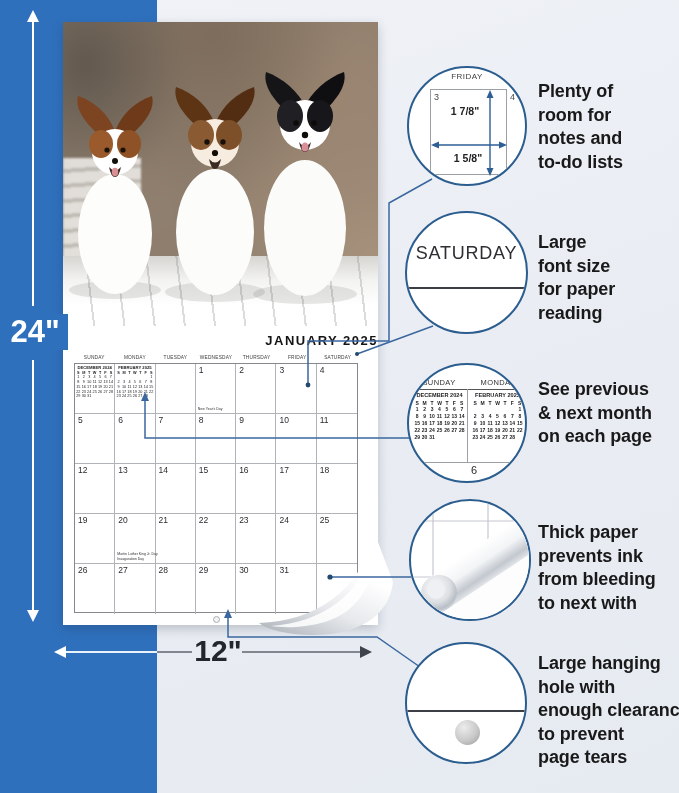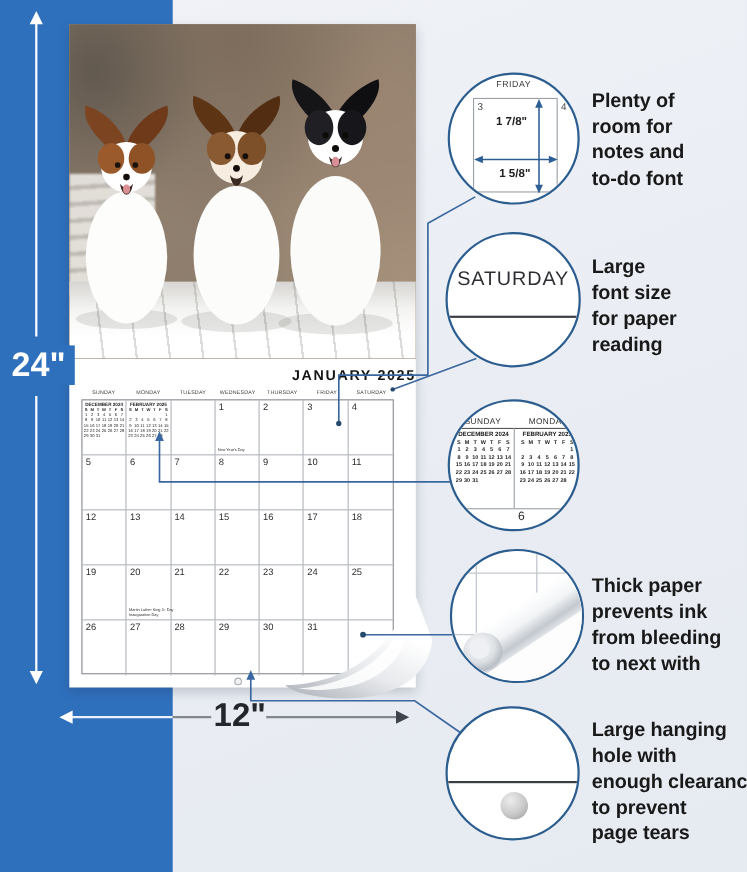--- a/index.html
+++ b/index.html
@@ -599,25 +599,28 @@
   </div>
 
   <div class="circle c5">
     <div class="rule"></div>
     <div class="ball"></div>
   </div>
 
   <div class="feat f1">Plenty of
 room for
 notes and
-to-do font</div>
+to-do lists</div>
   <div class="feat f2">Large
 font size
 for paper
 reading</div>
+  <div class="feat f3">See previous
+&amp; next month
+on each page</div>
   <div class="feat f4">Thick paper
 prevents ink
 from bleeding
 to next with</div>
   <div class="feat f5">Large hanging
 hole with
 enough clearance
 to prevent
 page tears</div>
 

